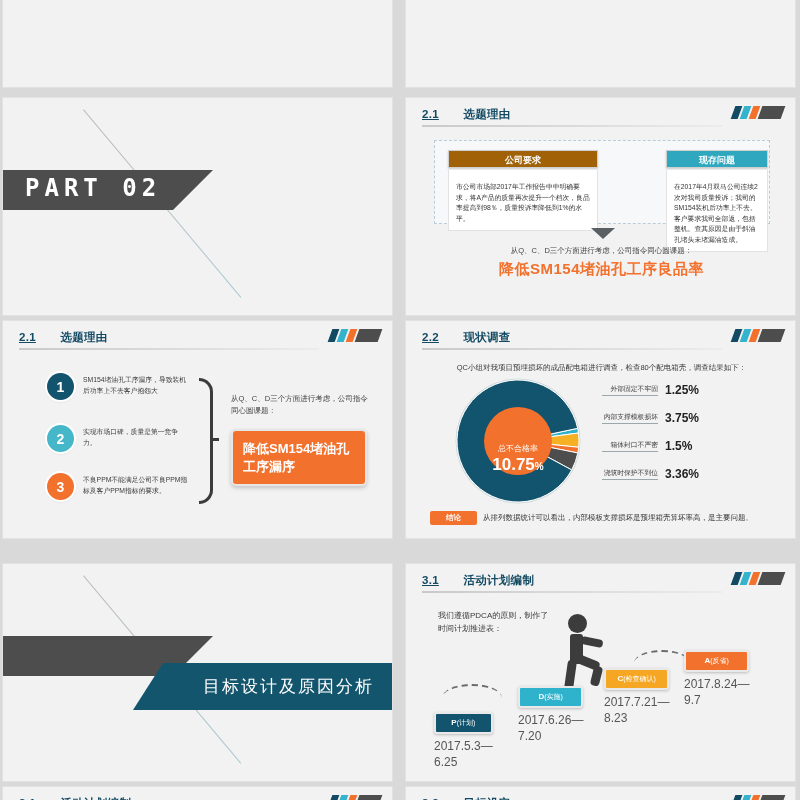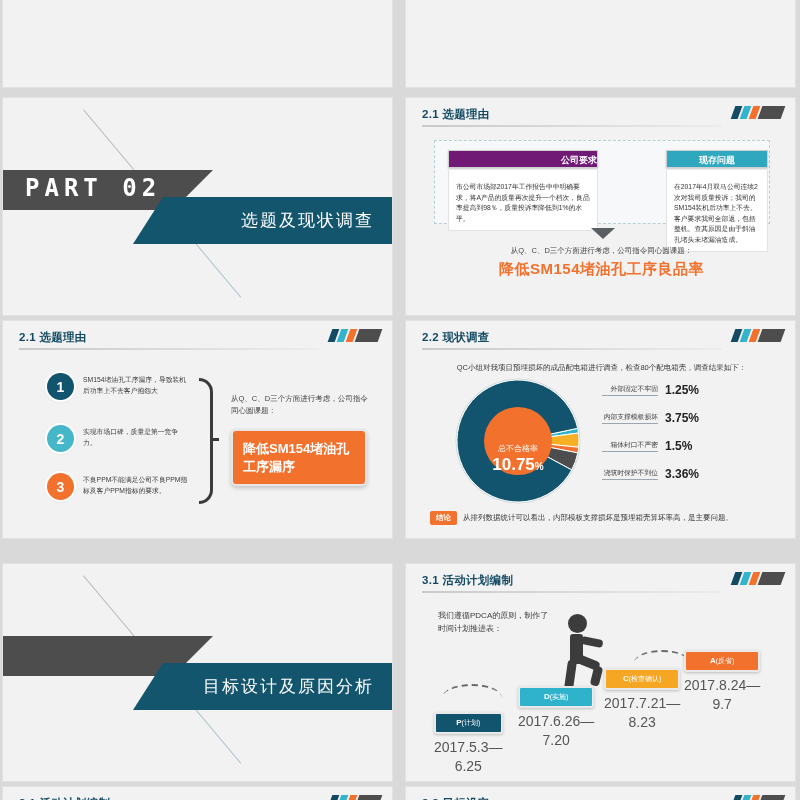--- a/index.html
+++ b/index.html
@@ -27,21 +27,21 @@
   .row-3 { top: 563px; }
   .row-4 { top: 786px; height: 219px; }    
 
   
   .s-head { position: absolute; left: 0; right: 0; top: 0; height: 34px; }
   .s-title {
     position: absolute; left: 16px; top: 9px;
     font-size: 11.5px; font-weight: bold; color: #134a63;
     letter-spacing: .3px; white-space: nowrap;
   }
-  .s-title .num { margin-right: 0; }
+  .s-title .num { margin-right: 21px; text-decoration: underline; }
   .s-rule {
     position: absolute; left: 16px; top: 27px; width: 300px; height: 2px;
     background: linear-gradient(to right, #c9c9c9, #ececec);
   }
   .deco { position: absolute; right: 12px; top: 8px; height: 13px; display: flex; gap: 2px; }
   .deco i { display: block; height: 13px; transform: skewX(-20deg); }
   .deco i.b1 { width: 7px; background: #134a63; }
   .deco i.b2 { width: 7px; background: #33b3cc; }
   .deco i.b3 { width: 7px; background: #f2712c; }
   .deco i.b4 { width: 23px; background: #4d4d4d; }
@@ -89,21 +89,21 @@
     border: 1px dashed #b9cdd6; background: #f6f8f9;
   }
   .cbox { position: absolute; top: 52px; width: 150px; }
   .cbox.left { left: 42px; }
   .cbox.right { left: 212px; padding-left: 48px; }
   .cbox .cap {
     height: 18px; line-height: 18px; text-align: center; color: #fff;
     font-size: 9px; font-weight: bold; border: 1px solid #cfcfcf;
     box-shadow: 0 1px 2px rgba(0,0,0,.18);
   }
-  .cbox.left .cap { background: #701a75; text-align: right; }
+  .cbox.left .cap { background: #a16207; }
   .cbox.right .cap { background: #2fa8bf; }
   .cbox .arw {
     width: 0; height: 0; margin: 2px auto 0;
     border-left: 7px solid transparent; border-right: 7px solid transparent;
     border-top: 9px solid #5a5f63;
   }
   .cbox .bdy {
     background: #fff; border: 1px solid #e2e2e2; border-top: none;
     margin-top: -9px; padding: 12px 7px 6px; font-size: 6.8px;
     line-height: 1.55; color: #333; min-height: 54px;
@@ -170,21 +170,21 @@
   .legend { position: absolute; left: 196px; top: 62px; width: 190px; }
   .leg-row { display: flex; align-items: center; gap: 7px; margin-bottom: 14px; }
   .leg-name {
     width: 56px; text-align: right; font-size: 6.8px; color: #3a3a3a;
     line-height: 1.4; border-bottom: 1px solid #9aa7ad; padding-bottom: 1px;
   }
   .leg-val { font-size: 12px; font-weight: bold; color: #222; }
   .conclusion { position: absolute; left: 24px; top: 190px; display: flex; align-items: center; gap: 6px; }
   .conclusion .tag {
     background: #f2712c; color: #fff; font-size: 7.5px; font-weight: bold;
-    padding: 2px 6px; border-radius: 2px;
+    padding: 2px 16px; border-radius: 2px;
   }
   .conclusion .tx { font-size: 7.5px; color: #333; }
 
   
   .pdca-note {
     position: absolute; left: 32px; top: 46px; font-size: 8px;
     color: #3a3a3a; line-height: 1.6;
   }
   .walker { position: absolute; left: 150px; top: 50px; width: 46px; height: 76px; }
   .walker .head { position:absolute; left:12px; top:0; width:19px; height:19px; border-radius:50%; background:#3c3c3c; }
@@ -193,21 +193,21 @@
   .walker .leg1 { position:absolute; left:10px; top:46px; width:9px; height:30px; background:#3c3c3c; border-radius:4px; transform:rotate(8deg); }
   .walker .leg2 { position:absolute; left:20px; top:44px; width:24px; height:9px; background:#3c3c3c; border-radius:4px; transform:rotate(22deg); }
   .walker .leg2b{ position:absolute; left:36px; top:52px; width:9px; height:20px; background:#3c3c3c; border-radius:4px; transform:rotate(14deg); }
   .step { position: absolute; }
   .step .chip {
     border: 2px solid #e9e9e9; border-radius: 3px; color: #fff;
     font-size: 8px; font-weight: bold; text-align: center;
     padding: 4px 8px; white-space: nowrap; box-shadow: 0 1px 3px rgba(0,0,0,.22);
   }
   .step .chip small { font-size: 7px; font-weight: normal; }
-  .step .dt { font-size: 14px; color: #555; margin-top: 4px; line-height: 1.35; text-align: center; }
+  .step .dt { font-size: 12px; color: #555; margin-top: 4px; line-height: 1.35; }
   .chip.p { background: #12546d; }
   .chip.d { background: #2fb3cc; }
   .chip.c { background: #f5a623; }
   .chip.a { background: #f2712c; }
   .curve { position: absolute; border-top: 2px dashed #6b6b6b; border-radius: 50%; height: 0; }
 </style>
 </head>
 <body>
 
 <div class="page">
@@ -225,23 +225,20 @@
     
 
     
     
     
   </div>
 
   <div class="slide col-l row-1 part-slide">
     <div class="part-diag"></div>
     <div class="part-gray"></div>
-    <div class="part-teal">
-      <div class="part-teal-txt">选题及现状调查</div>
-    </div>
     <div class="part-label">PART  02</div>
   </div>
 
   <div class="slide col-r row-1">
     <div class="s-head">
       <div class="s-title">
         <span class="num">2.1</span>
         <span>选题理由</span>
       </div>
       <div class="s-rule"></div>

